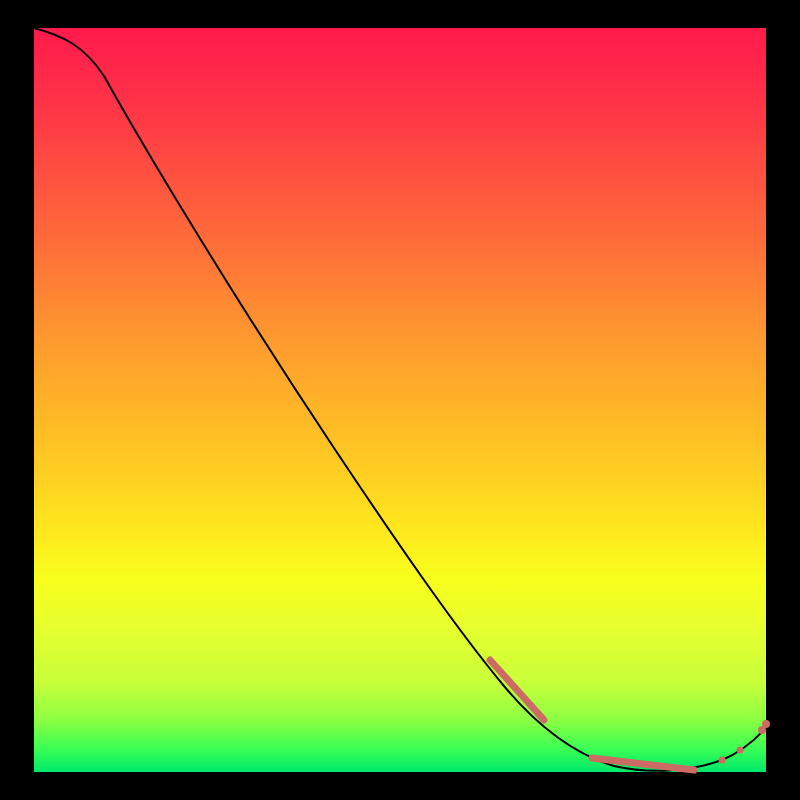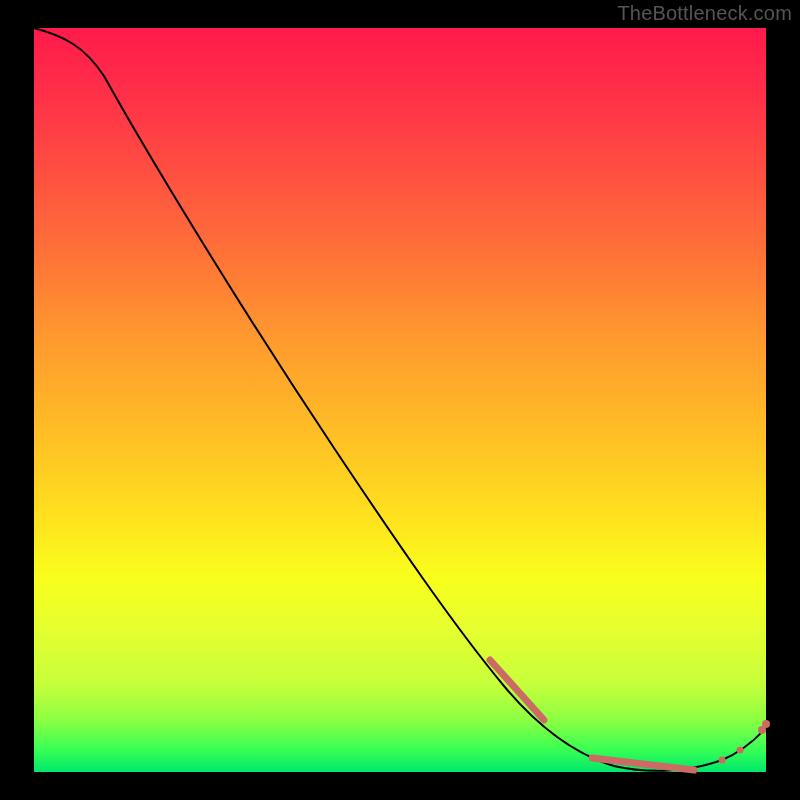--- a/index.html
+++ b/index.html
@@ -70,21 +70,20 @@
     stroke: #cc6b63;
     stroke-width: 7;
     stroke-linecap: round;
   }
 </style>
 </head>
 <body>
 
 <div class="frame">
 
-  <div class="attribution">TheBottleneck.com</div>
 
   <div class="plot-area">
     <svg class="curve" viewBox="0 0 732 744">
 
       <path class="curve-path" d="M 0 0
                C 30 8, 50 18, 70 48
                C 110 120, 200 270, 300 420
                C 360 510, 420 598, 470 658
                C 505 700, 540 726, 580 738
                C 615 746, 655 744, 688 732

